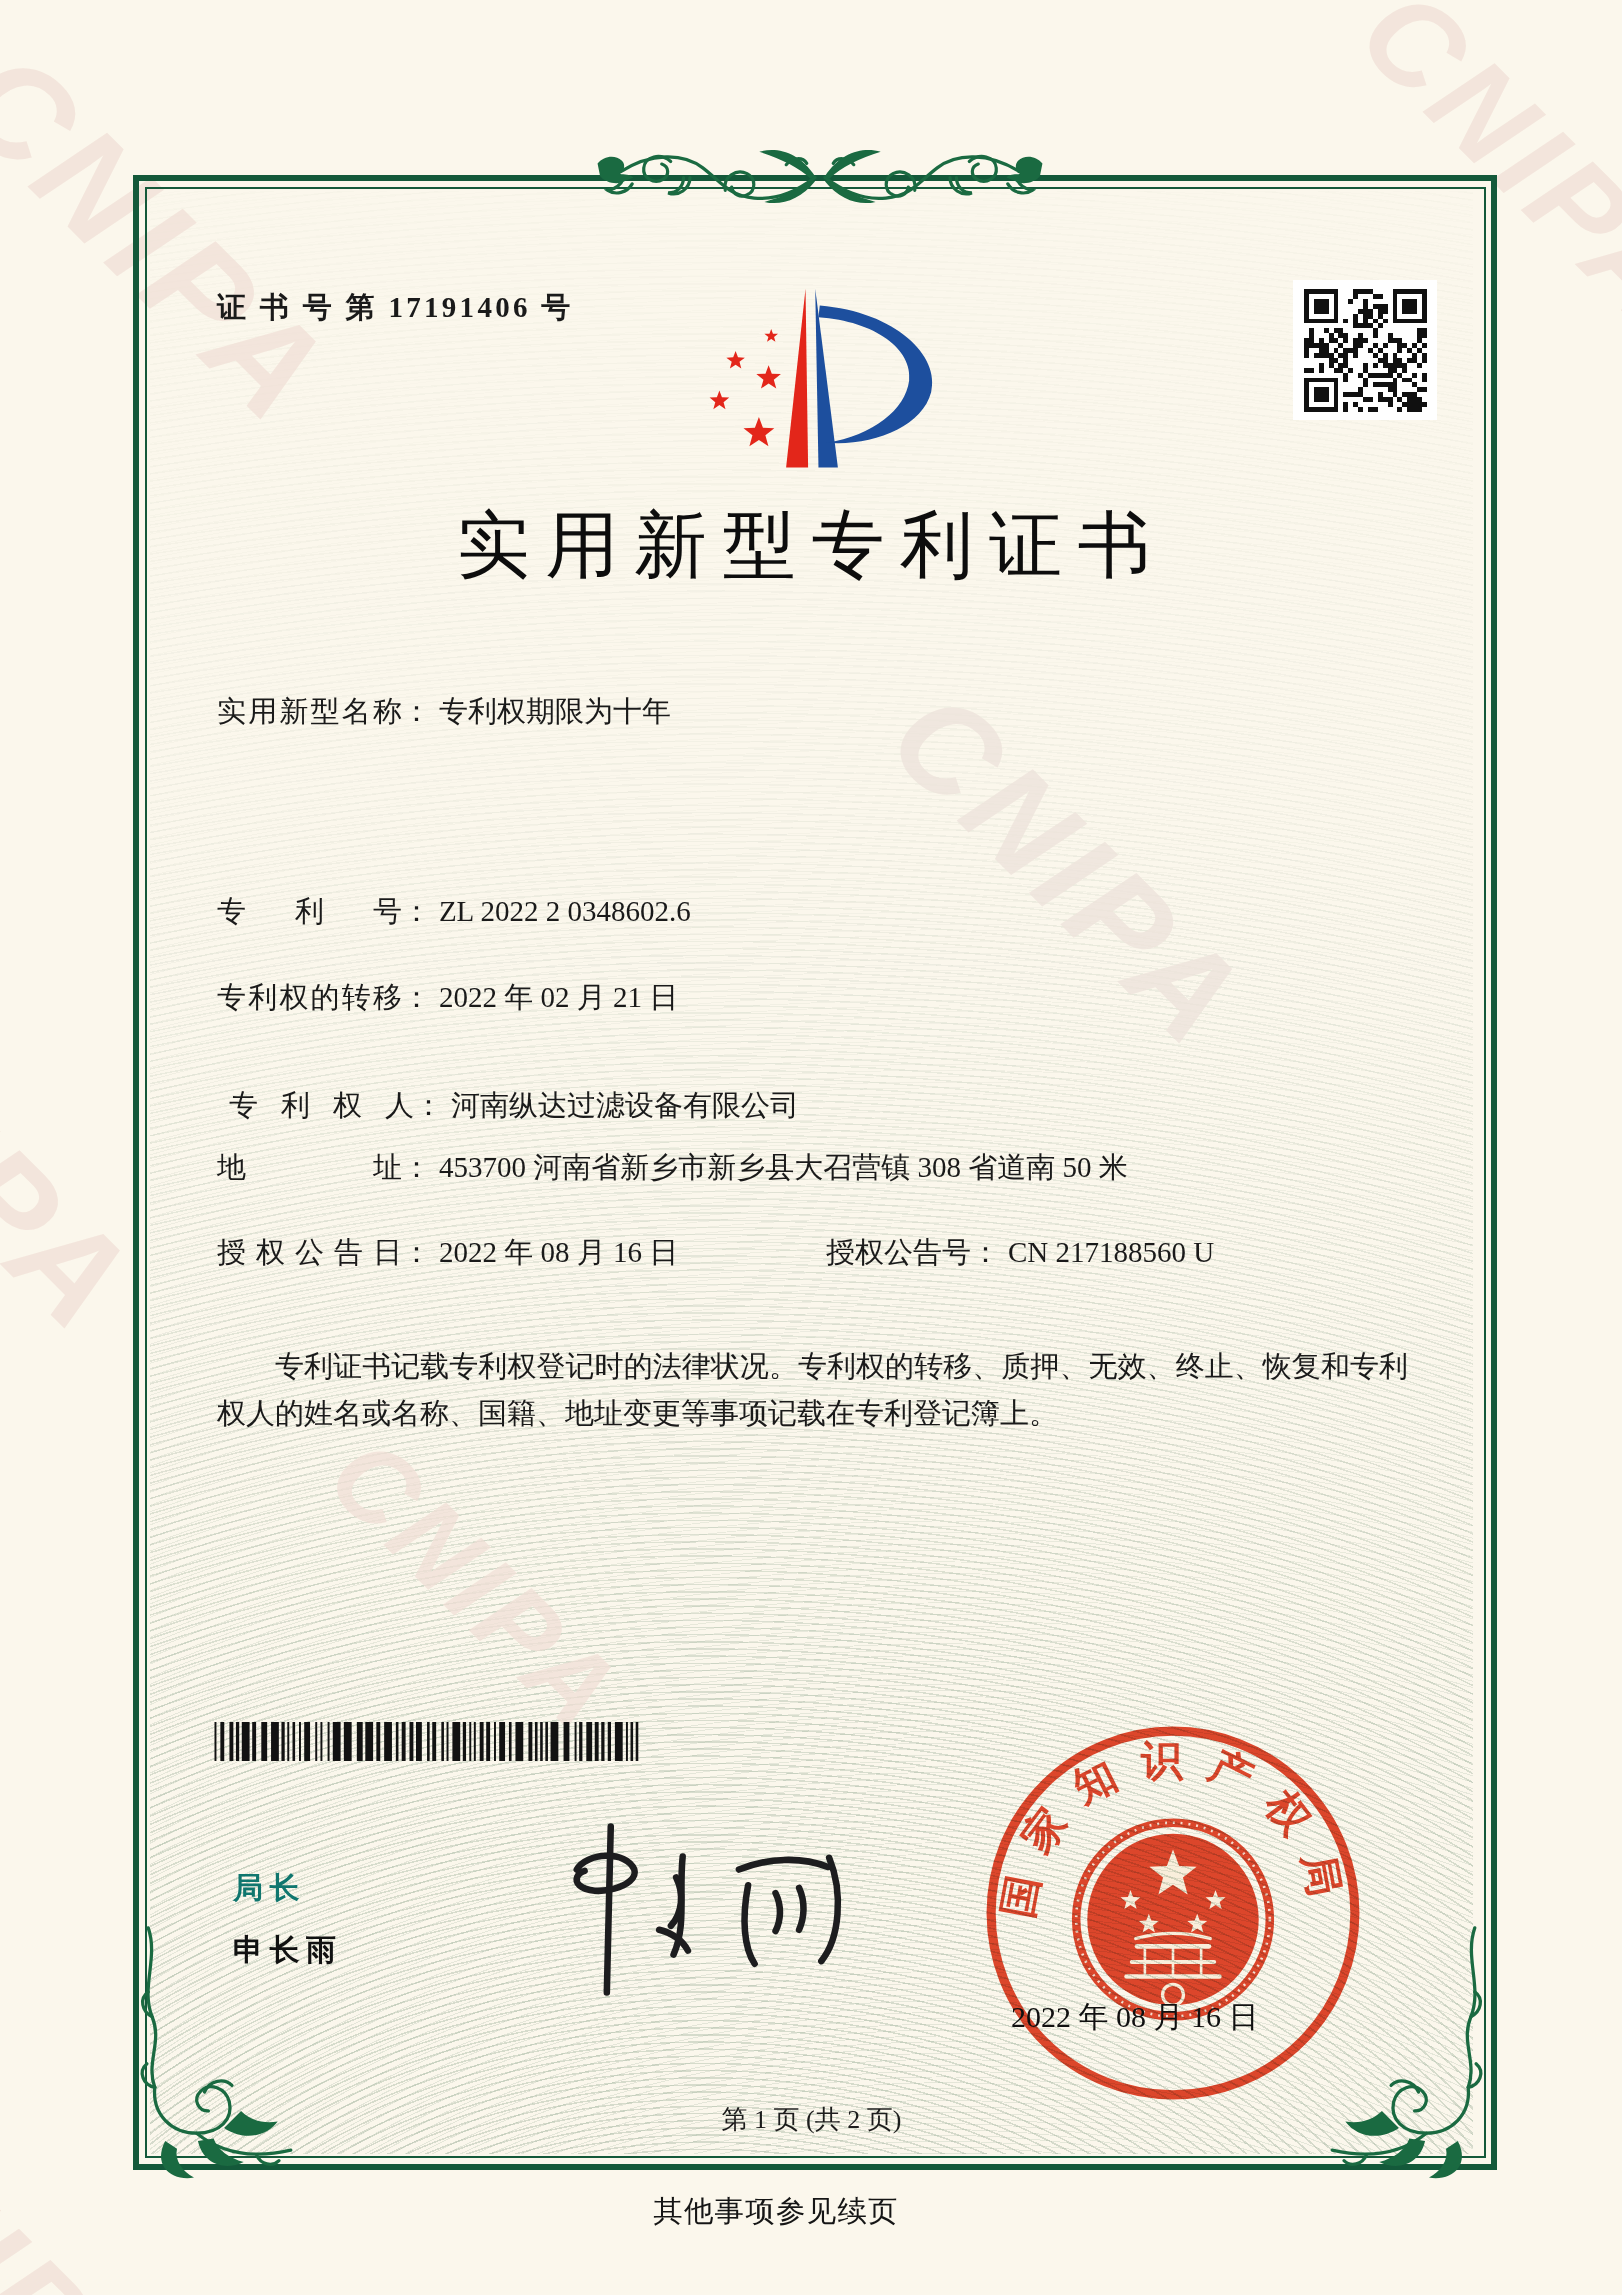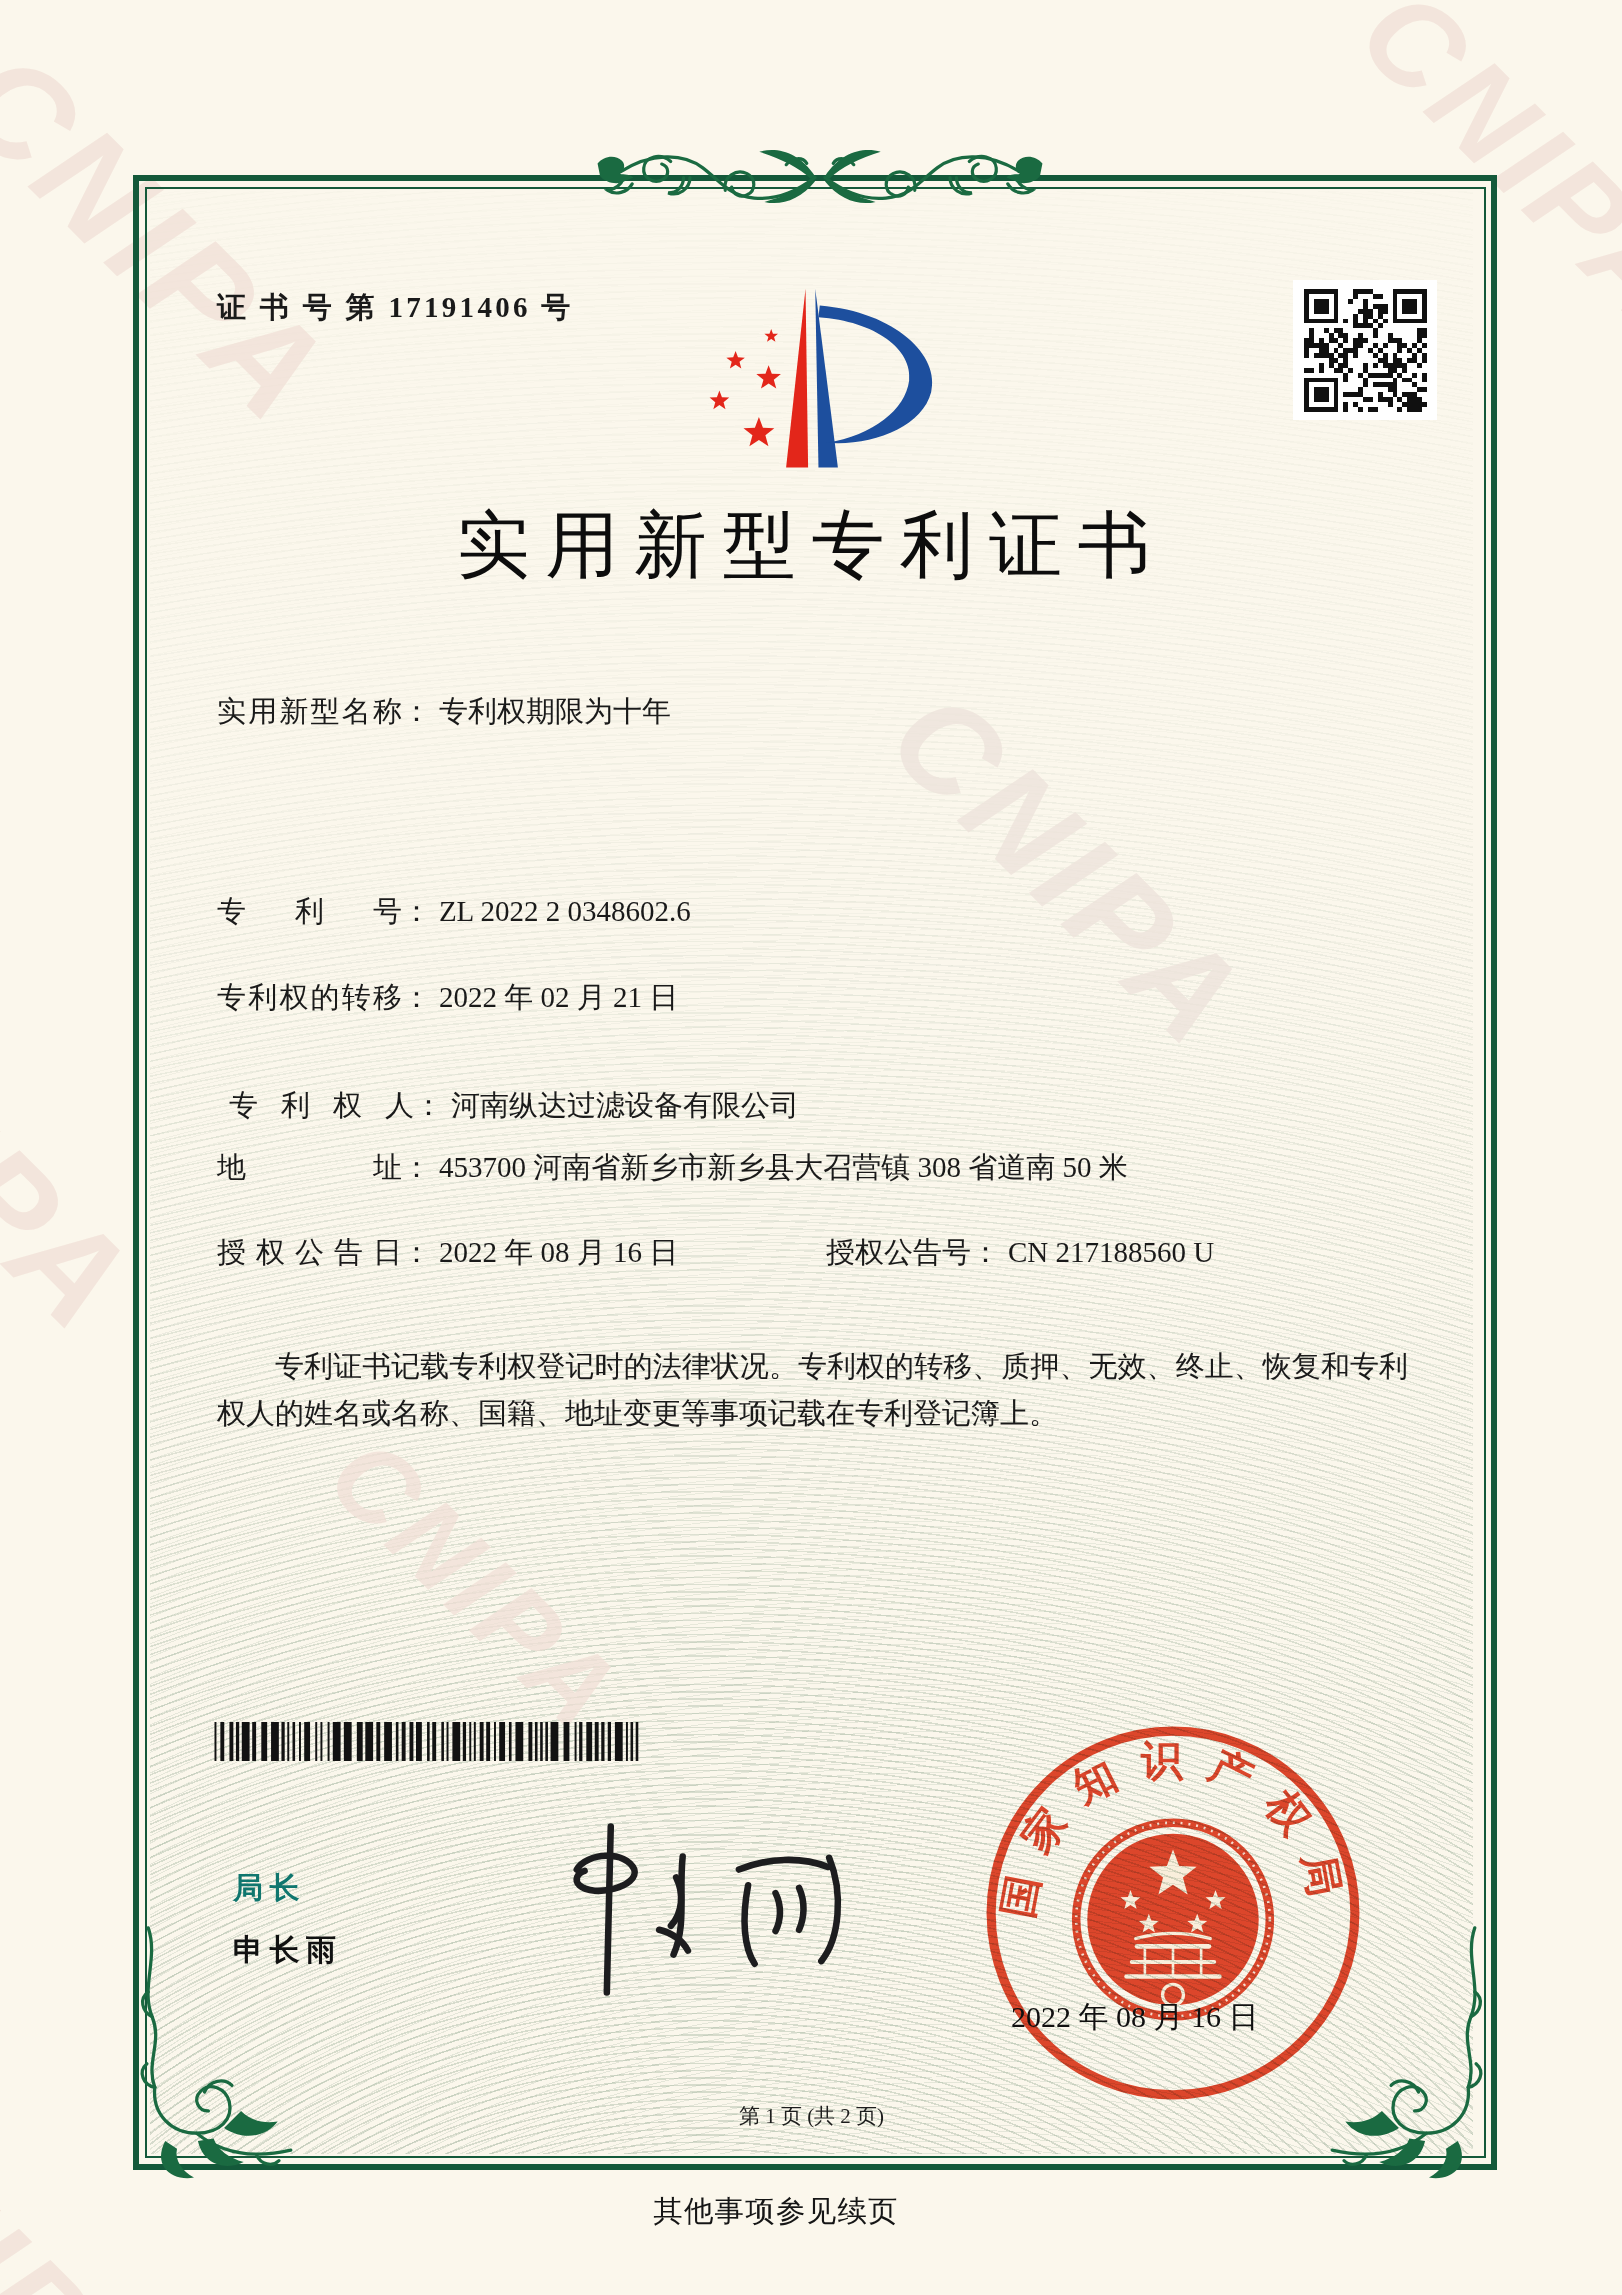--- a/index.html
+++ b/index.html
@@ -43,21 +43,21 @@
   .paras p{margin:0;text-indent:58px;}
   
   .barcode{position:absolute;left:213px;top:1722px;z-index:5;}
   .signer-title{position:absolute;left:233px;top:1868px;z-index:5;
       font-family:"Liberation Sans","DejaVu Sans",sans-serif;font-weight:700;font-size:30px;letter-spacing:6.5px;color:#0f766e;}
   .signer-name{position:absolute;left:233px;top:1930px;z-index:5;
       font-family:"Liberation Sans","DejaVu Sans",sans-serif;font-weight:700;font-size:30px;letter-spacing:6.5px;color:#111;}
   .signature{position:absolute;left:548px;top:1814px;z-index:6;}
   .seal{position:absolute;left:980px;top:1720px;z-index:6;opacity:.93;mix-blend-mode:multiply;}
   .seal-date{position:absolute;left:1011px;top:1997px;z-index:7;font-size:30px;color:#101010;white-space:nowrap;}
-  .pageno{position:absolute;left:0;right:0;top:2102px;z-index:5;text-align:center;font-size:21px;color:#1c1c1c;}
+  .pageno{position:absolute;left:0;right:0;top:2102px;z-index:5;text-align:center;font-size:26px;color:#1c1c1c;}
   .cont-note{position:absolute;left:0;right:71px;top:2192px;z-index:5;text-align:center;
       font-size:29.4px;letter-spacing:1.3px;color:#151515;}
 </style>
 </head>
 <body>
 
 <div class="page">
 
   <div class="waves"></div>
 

